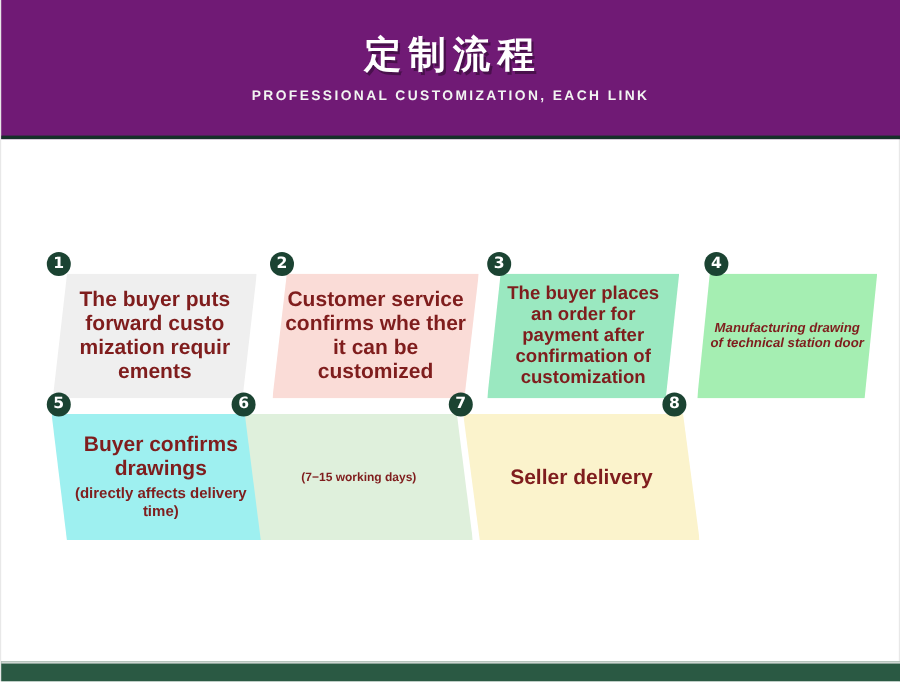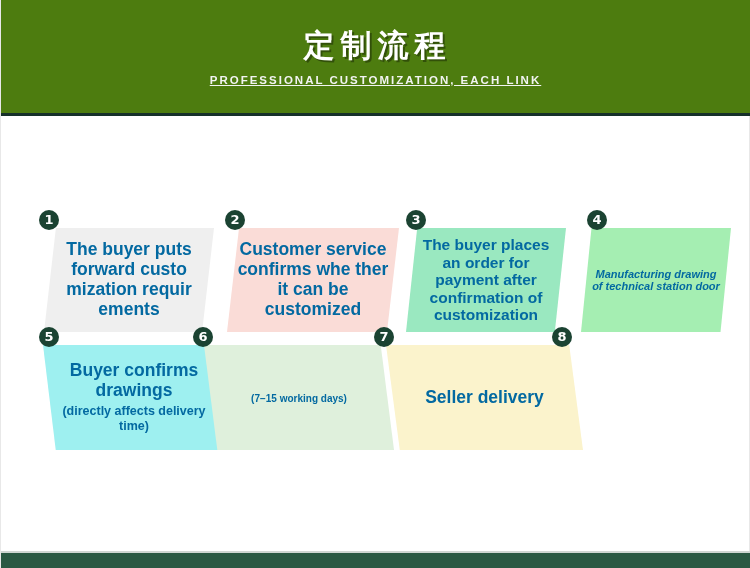--- a/index.html
+++ b/index.html
@@ -63,21 +63,20 @@
     margin: 0 0 14px 3px;
     text-shadow: 2px 2px 0 rgba(0,0,0,0.35);
   }
   .title-en {
     color: #f2f4f2;
     font-size: 11.5px;
     font-weight: bold;
     letter-spacing: 2.0px;
     line-height: 1;
     margin: 0 3px 0 2px;
-    text-decoration: underline;
   }
 
   
   .footer-band {
     position: absolute;
     left: 0;
     bottom: 0;
     width: 750px;
     height: 15px;
     background: #2a5943;
@@ -118,21 +117,21 @@
     left: 0;
     top: 0;
     width: 100%;
     height: 100%;
     display: flex;
     flex-direction: column;
     align-items: center;
     justify-content: center;
     box-sizing: border-box;
     padding: 2px 10px;
-    color: #0369a1;
+    color: #7f1d1d;
     font-weight: bold;
     line-height: 1.13;
     text-align: center;
   }
   .step-text .main-line {
     display: block;
   }
   .step-text .sub {
     font-size: 12.5px;
     font-weight: bold;
@@ -183,21 +182,21 @@
 
   .fs18 { font-size: 17.5px; }
   .fs17 { font-size: 11px; font-style: italic; }
   .fs16 { font-size: 15.5px; align-items: center; }
 </style>
 </head>
 <body>
 
 <div class="page">
 
-  <div class="header-band" style="background: #4d7c0f;">
+  <div class="header-band" style="background: #701a75;">
     <div class="header-inner">
       <div class="title-cn">定制流程</div>
       <div class="title-en">PROFESSIONAL CUSTOMIZATION, EACH LINK</div>
     </div>
   </div>
 
   <div class="steps-area">
 
     <div class="badge r1b" id="badge1">1</div>
     <div class="step row1 r1" id="step1">

